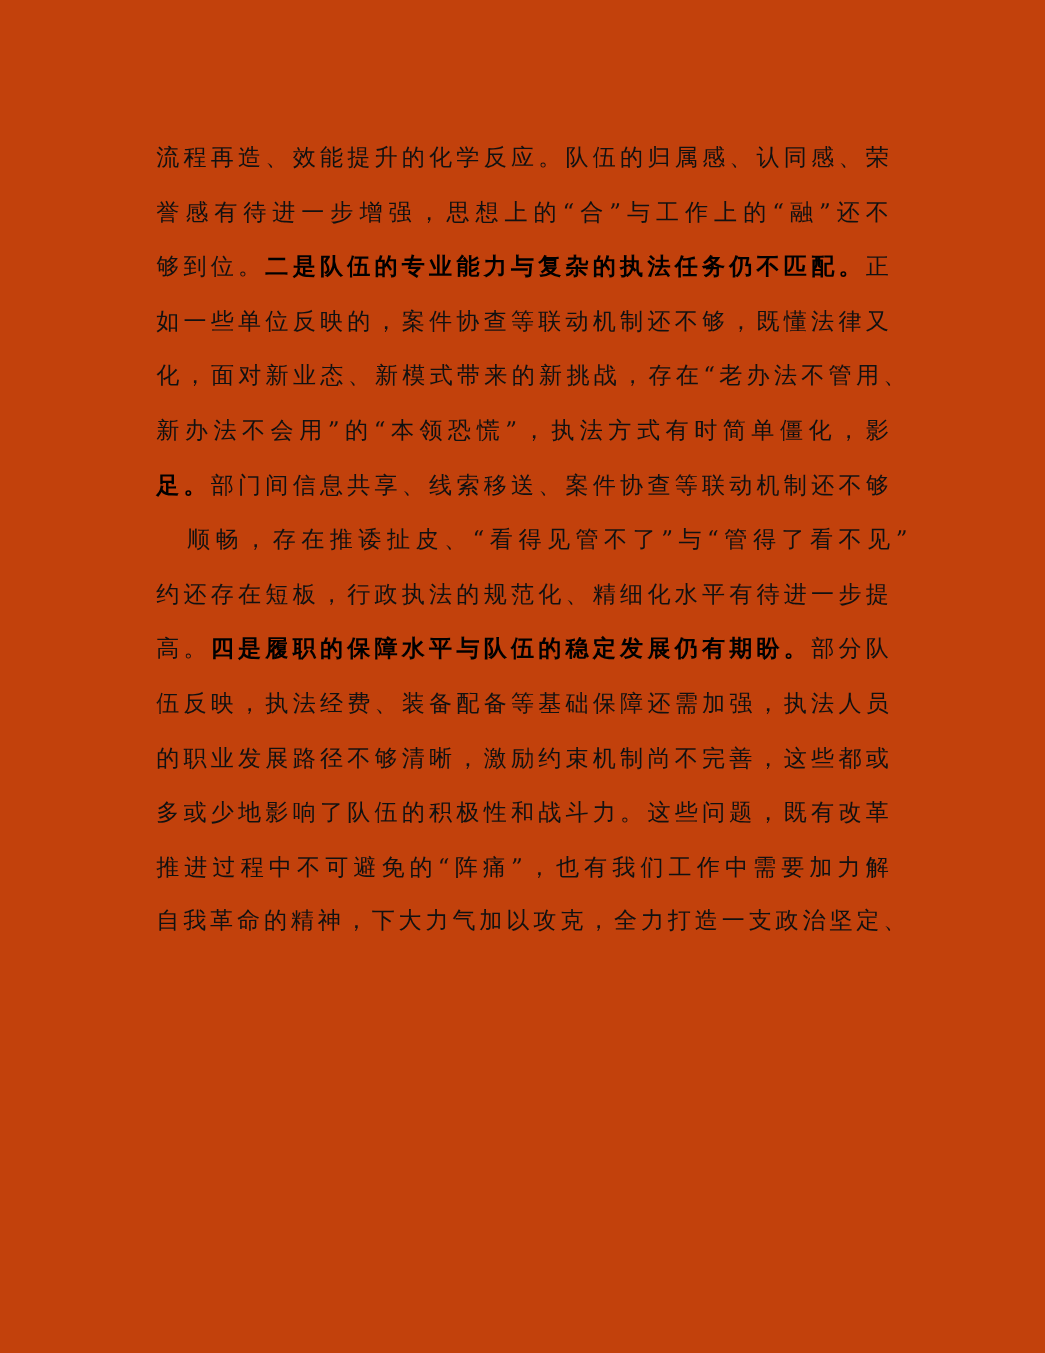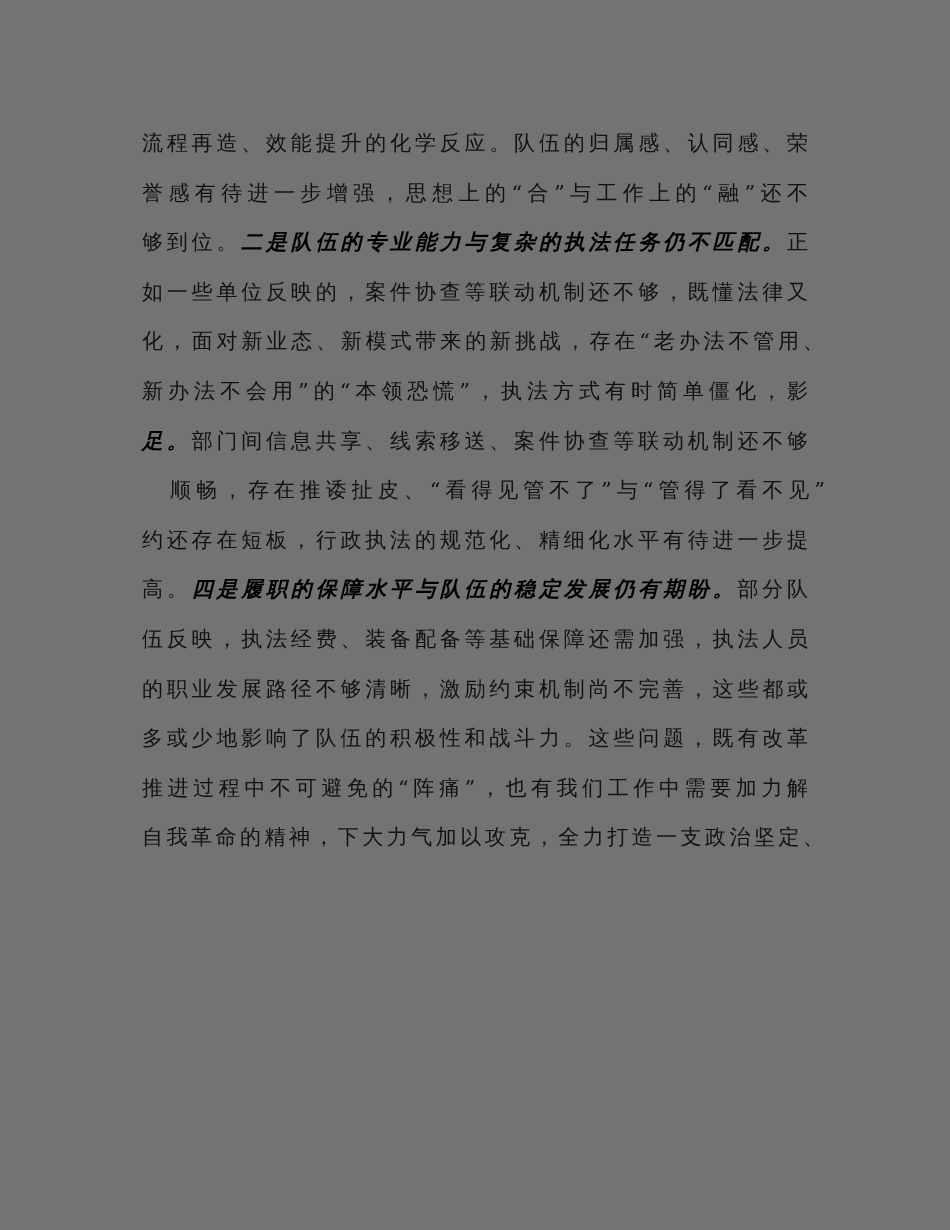--- a/index.html
+++ b/index.html
@@ -12,21 +12,21 @@
       height: 1230px;
       position: relative;
       overflow: hidden;
     }
     .page {
       position: absolute;
       left: 0;
       top: 0;
       width: 950px;
       height: 1230px;
-      background: #737373;
+      background: #c2410c;
     }
     .text-block {
       position: absolute;
       left: 142px;
       top: 119px;
       width: 666px;
     }
     .line {
       display: block;
       height: 49.6px;
@@ -42,21 +42,20 @@
     .line.hang { width: 682px; }
     .line.short { width: 655px; margin-left: 28px; }
     .seg-normal {
       font-weight: normal;
       font-family: "DejaVu Serif", "Liberation Serif", serif;
     }
     .seg-bold {
       font-weight: bold;
       color: #000000;
       font-family: "DejaVu Sans", "Liberation Sans", sans-serif;
-      font-style: italic;
     }
   </style>
 </head>
 <body>
 
 <div class="page">
   <div class="text-block">
 
     <div class="line">
       <span class="seg-normal">流程再造、效能提升的化学反应。队伍的归属感、认同感、荣</span>

